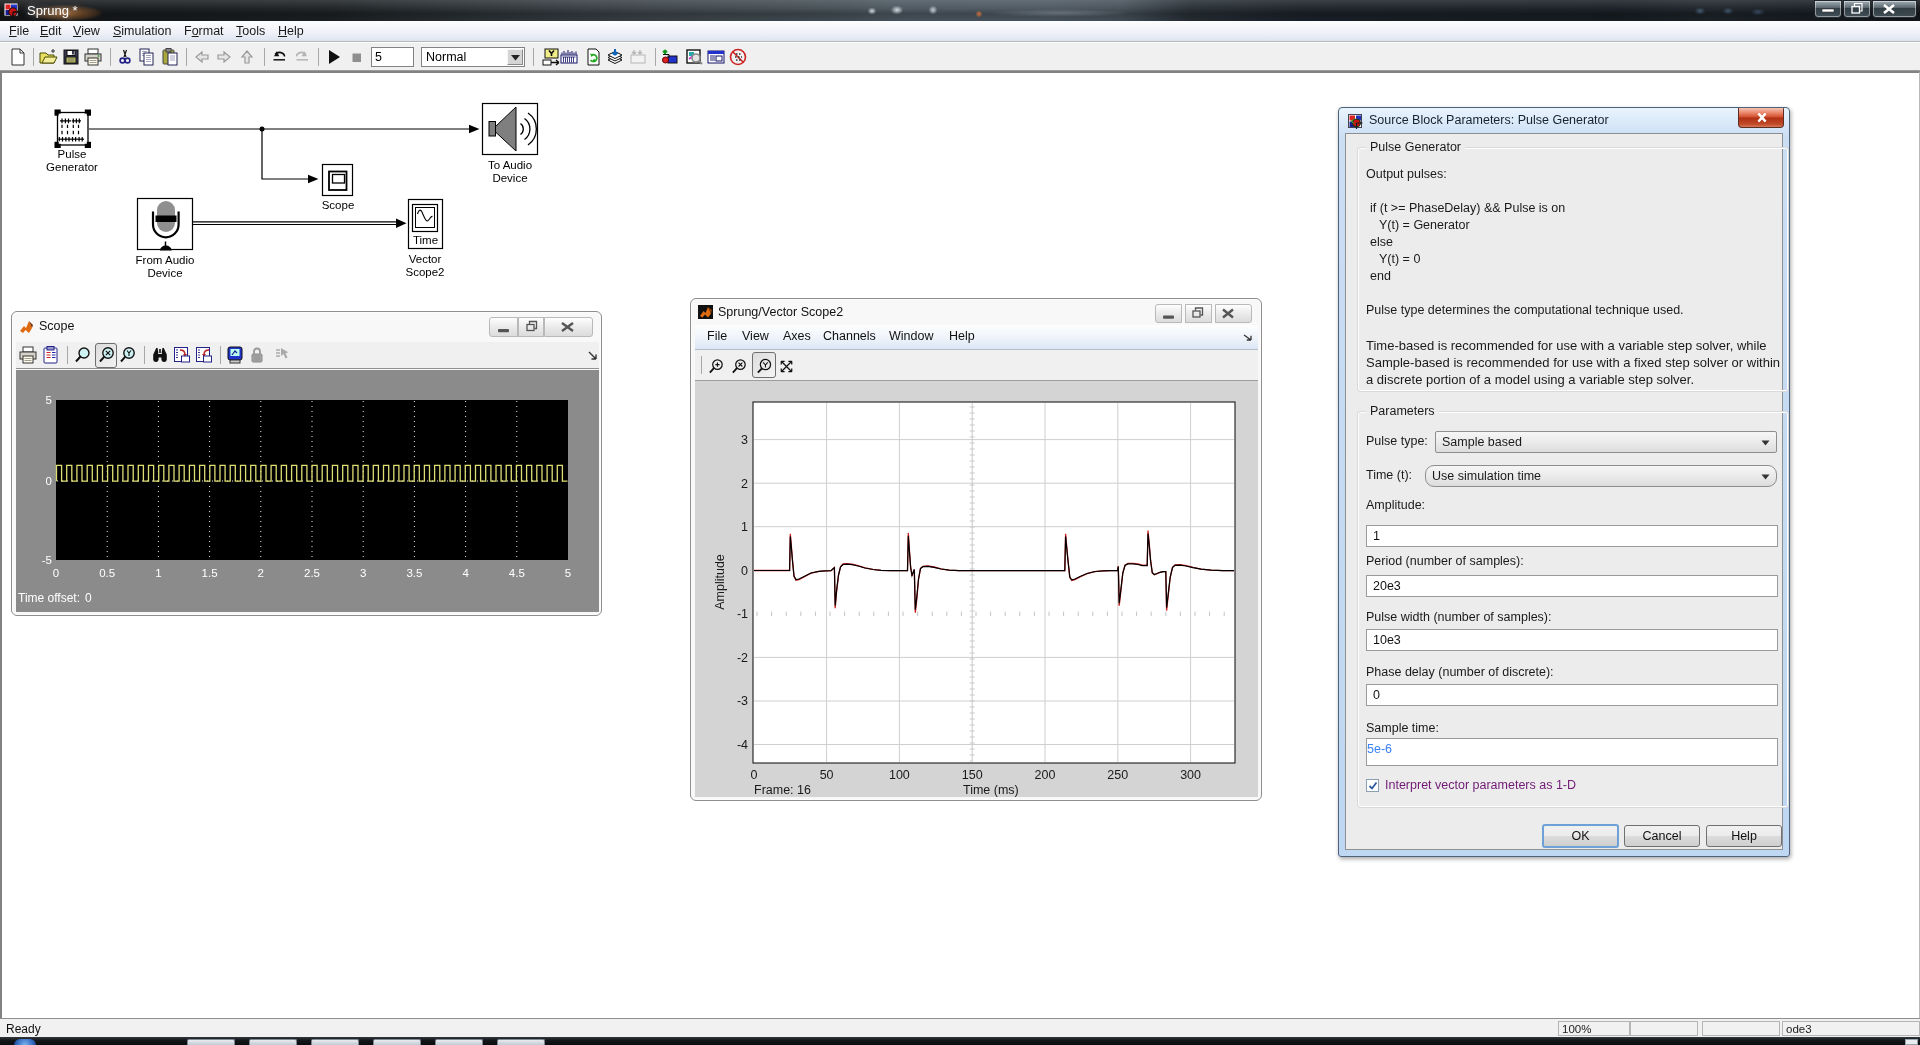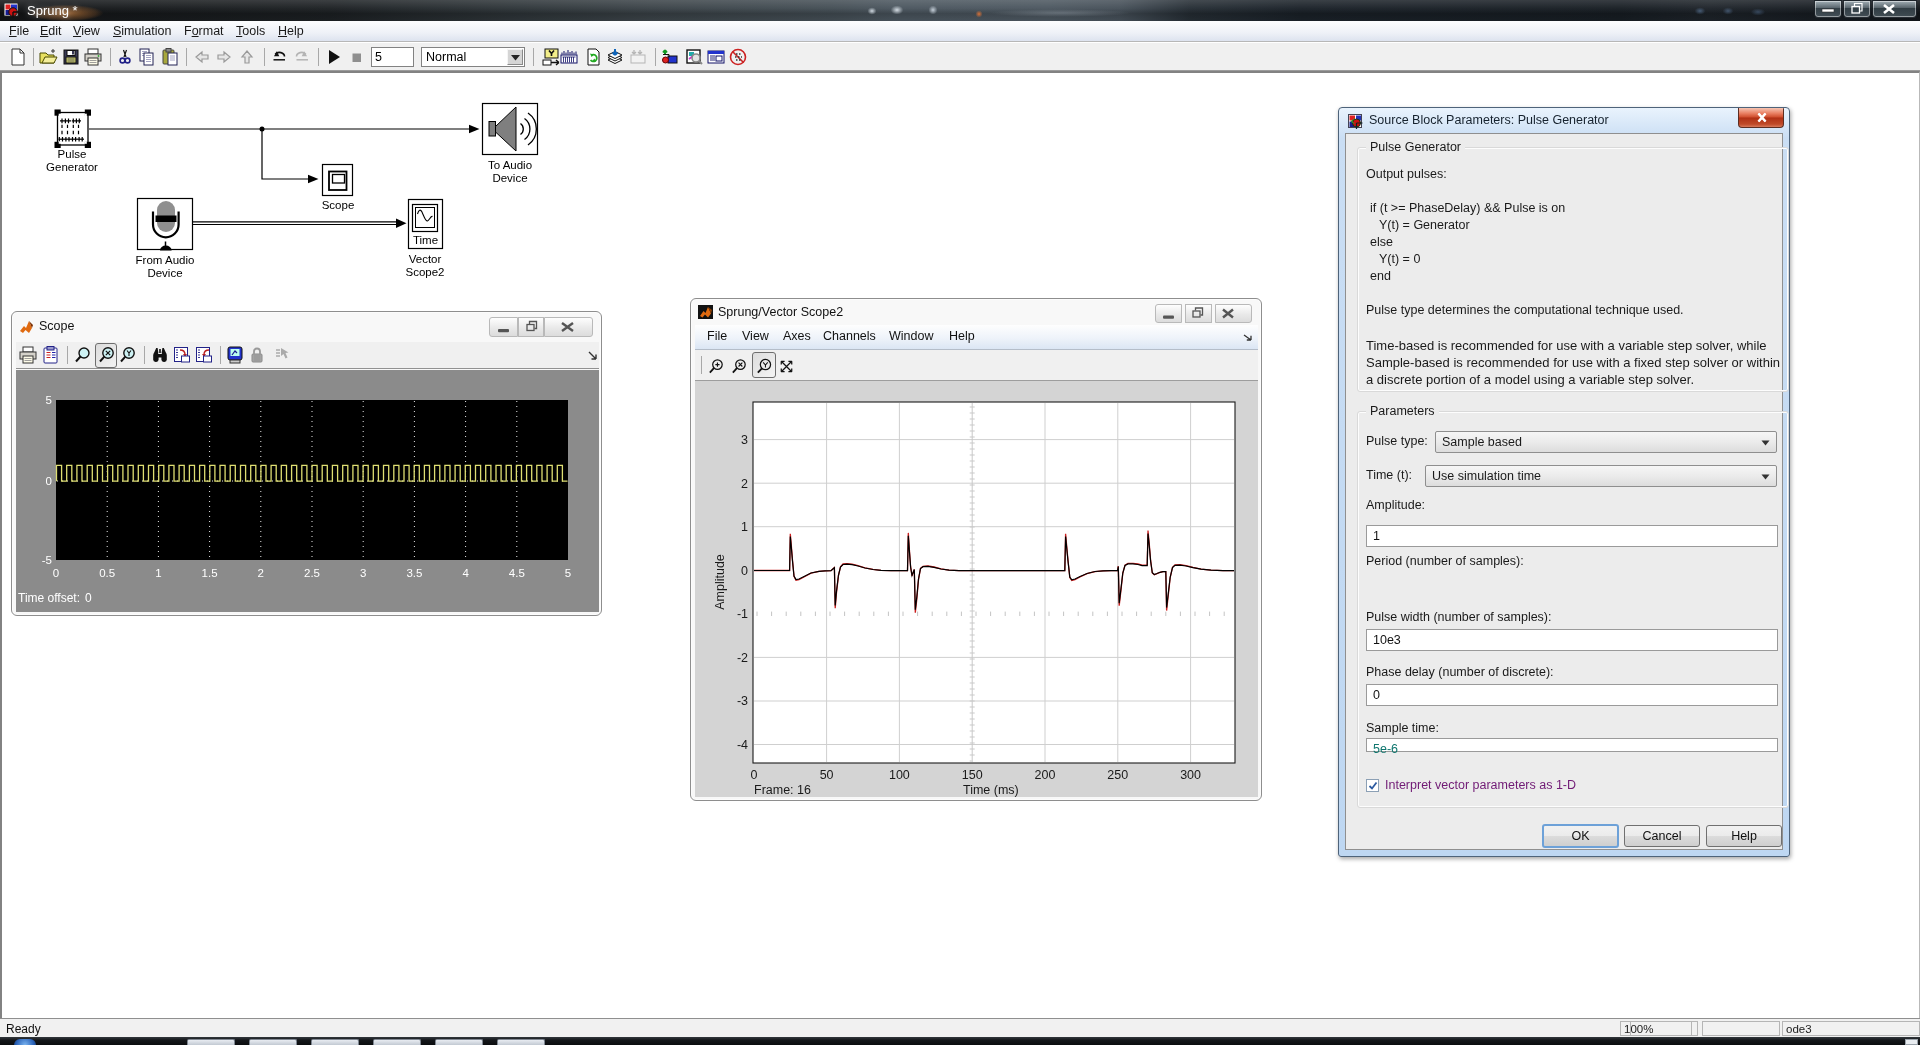--- a/index.html
+++ b/index.html
@@ -529,48 +529,49 @@
   <div class="abs" style="left:20px;top:203px;width:420px;font-size:13px;line-height:17px;color:#1a1a1a">Time-based is recommended for use with a variable step solver, while<br>Sample-based is recommended for use with a fixed step solver or within<br>a discrete portion of a model using a variable step solver.</div>
 
   <div class="abs" style="left:11px;top:277px;width:432px;height:397px;border:1px solid #d9d9d9;border-radius:3px;box-shadow:0 0 0 1px #fdfdfd inset"></div>
   <div class="abs" style="left:20px;top:270px;background:#ececec;padding:0 4px;font-size:12.5px;color:#1a1a1a">Parameters</div>
   <div class="abs" style="left:20px;top:300px;font-size:12.5px;color:#1a1a1a">Pulse type:</div>
   <div class="abs" style="left:89px;top:297px;width:342px;height:22px;border:1px solid #8e8e8e;border-radius:2px;background:linear-gradient(180deg,#f6f6f6,#eaeaea 55%,#dcdcdc);font-size:12.5px;color:#1a1a1a;line-height:20px;padding-left:6px">Sample based
    <svg class="abs" style="right:6px;top:8px" width="9" height="6" viewBox="0 0 9 6">
           <path d="M0.5 0.5 H8.5 L4.5 5.5 Z" fill="#333"></path>
         </svg></div>
   <div class="abs" style="left:20px;top:334px;font-size:12.5px;color:#1a1a1a">Time (t):</div>
-  <div class="abs" style="left:79px;top:331px;width:352px;height:22px;border:1px solid #8e8e8e;border-radius:2px;background:linear-gradient(180deg,#f6f6f6,#eaeaea 55%,#dcdcdc);font-size:12.5px;color:#1a1a1a;line-height:20px;padding-left:6px">Use simulation time
+  <div class="abs" style="left:79px;top:331px;width:352px;height:22px;border:1px solid #8e8e8e;border-radius:9px;background:linear-gradient(180deg,#f6f6f6,#eaeaea 55%,#dcdcdc);font-size:12.5px;color:#1a1a1a;line-height:20px;padding-left:6px">Use simulation time
    <svg class="abs" style="right:6px;top:8px" width="9" height="6" viewBox="0 0 9 6">
           <path d="M0.5 0.5 H8.5 L4.5 5.5 Z" fill="#333"></path>
         </svg></div>
   <div class="abs" style="left:20px;top:364px;font-size:12.5px;color:#1a1a1a">Amplitude:</div>
   <div class="abs" style="left:20px;top:391px;width:412px;height:22px;border:1px solid #9a9a9a;background:#fff;font-size:12.5px;color:#111;line-height:20px;padding-left:6px">1</div>
   <div class="abs" style="left:20px;top:420px;font-size:12.5px;color:#1a1a1a">Period (number of samples):</div>
+  <div class="abs" style="left:20px;top:441px;width:412px;height:22px;border:1px solid #9a9a9a;background:#fff;font-size:12.5px;color:#111;line-height:20px;padding-left:6px">20e3</div>
   <div class="abs" style="left:20px;top:476px;font-size:12.5px;color:#1a1a1a">Pulse width (number of samples):</div>
   <div class="abs" style="left:20px;top:495px;width:412px;height:22px;border:1px solid #9a9a9a;background:#fff;font-size:12.5px;color:#111;line-height:20px;padding-left:6px">10e3</div>
   <div class="abs" style="left:20px;top:531px;font-size:12.5px;color:#1a1a1a">Phase delay (number of discrete):</div>
   <div class="abs" style="left:20px;top:550px;width:412px;height:22px;border:1px solid #9a9a9a;background:#fff;font-size:12.5px;color:#111;line-height:20px;padding-left:6px">0</div>
   <div class="abs" style="left:20px;top:587px;font-size:12.5px;color:#1a1a1a">Sample time:</div>
-  <div class="abs" style="left:20px;top:604px;width:412px;height:14px;border:1px solid #9a9a9a;background:#fff;font-size:12.5px;color:#0f766e;line-height:20px;padding-left:6px">5e-6</div>
+  <div class="abs" style="left:20px;top:604px;width:412px;height:28px;border:1px solid #9a9a9a;background:#fff;font-size:12.5px;color:#3b82f6;line-height:20px;">5e-6</div>
   <div class="abs" style="left:20px;top:645px;width:13px;height:13px;background:#fff;border:1px solid #8ca0b5">
    <svg class="abs" style="left:1px;top:1px" width="10" height="10" viewBox="0 0 10 10">
           <path d="M1.5 5 L4 7.5 L8.5 1.5" fill="none" stroke="#2c5aa0" stroke-width="1.8"></path>
         </svg>
   </div>
   <div class="abs" style="left:39px;top:644px;font-size:12.5px;color:#701a75">Interpret vector parameters as 1-D</div>
  </div>
  <div class="abs" style="left:203px;top:716px;width:77px;height:24px;border:2px solid #6da1d8;border-radius:3px;background:linear-gradient(180deg,#f1f1f1,#ebebeb 50%,#dcdcdc 50%,#cfcfcf);font-size:12.5px;color:#111;text-align:center;line-height:20px">OK</div>
  <div class="abs" style="left:285px;top:717px;width:76px;height:22px;border:1px solid #707070;border-radius:3px;background:linear-gradient(180deg,#f1f1f1,#ebebeb 50%,#dcdcdc 50%,#cfcfcf);font-size:12.5px;color:#111;text-align:center;line-height:20px">Cancel</div>
  <div class="abs" style="left:367px;top:717px;width:76px;height:22px;border:1px solid #707070;border-radius:3px;background:linear-gradient(180deg,#f1f1f1,#ebebeb 50%,#dcdcdc 50%,#cfcfcf);font-size:12.5px;color:#111;text-align:center;line-height:20px">Help</div>
 </div>
 
 <div id="statusbar" class="abs">
  <div class="abs" style="left:6px;top:3px">Ready</div>
- <div class="scell" style="left:1620px;width:72px">100%</div>
+ <div class="scell" style="left:1558px;width:72px">100%</div>
  <div class="scell" style="left:1630px;width:68px"></div>
  <div class="scell" style="left:1702px;width:78px"></div>
  <div class="scell" style="left:1782px;width:138px">ode3</div>
 </div>
 <div id="taskbar" class="abs"></div>
 <div class="abs" style="left:14px;top:1039px;width:22px;height:6px;border-radius:8px 8px 0 0;background:radial-gradient(circle at 50% 100%,#7ab4f0,#2a62b8 70%,#1a3a70)"></div>
 <div class="tbtn" style="left:187px"></div>
 <div class="tbtn" style="left:249px"></div>
 <div class="tbtn" style="left:311px"></div>
 <div class="tbtn" style="left:373px"></div>

